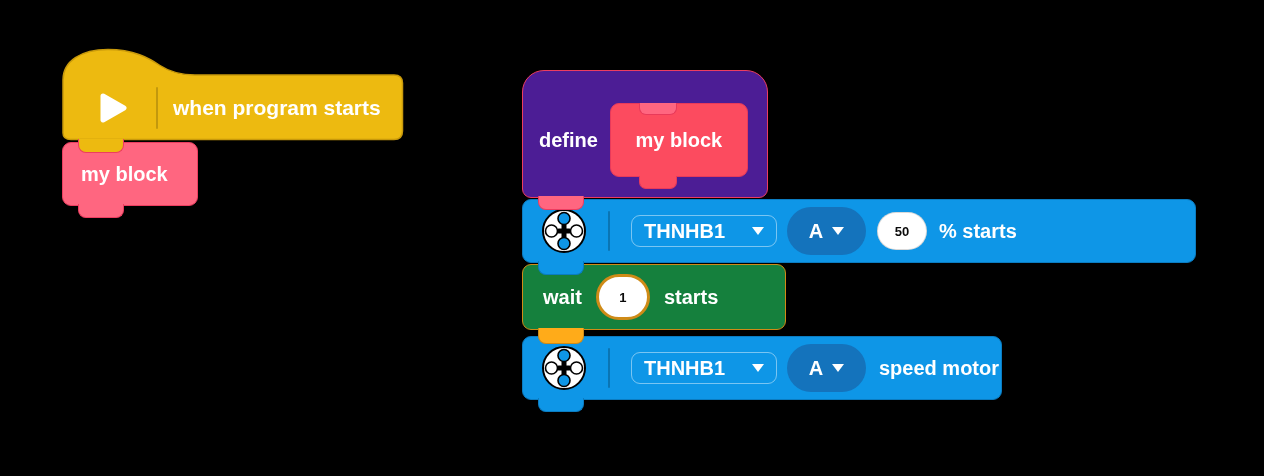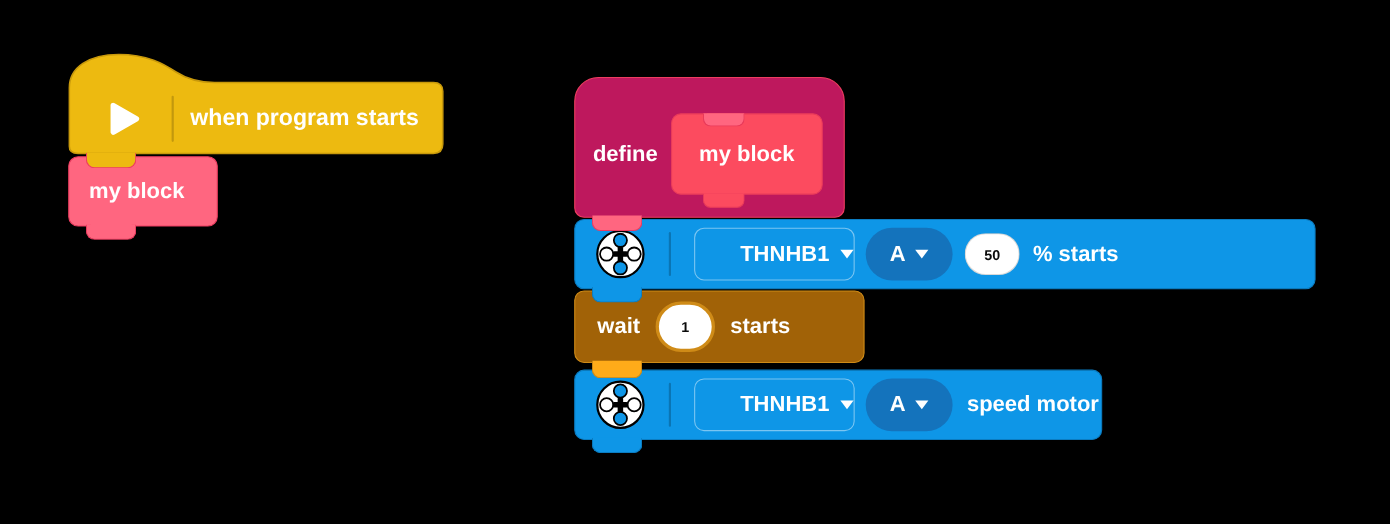--- a/index.html
+++ b/index.html
@@ -6,23 +6,23 @@
   #canvas{
     position:relative;width:1264px;height:476px;background:#000;overflow:hidden;
     font-family:"Liberation Sans",sans-serif;font-weight:700;color:#fff;
   }
   .block{
     position:absolute;display:flex;align-items:center;box-sizing:border-box;
     border:1.5px solid;border-radius:9px;z-index:1;
   }
   .blue-block{background:#0E96E7;border-color:#0B7CC1;}
   .pink-block{background:#FF6680;border-color:#ED3D60;}
-  .orange-block{background:#a16207;border-color:#CF8B17;text-align:right;}
+  .orange-block{background:#15803d;border-color:#CF8B17;text-align:right;}
   .define-block{
-    background:#be185d;border-color:#ED3D60;border-radius:22px 22px 9px 9px;
+    background:#4c1d95;border-color:#ED3D60;border-radius:22px 22px 9px 9px;
     align-items:center;padding:12px 0 0 16px;
   }
   .proto-block{
     position:relative;display:flex;align-items:center;justify-content:center;
     box-sizing:border-box;width:138px;height:74px;margin-left:12px;
     background:#FC4B5F;border:1.5px solid #E83A5A;border-radius:9px;
   }
   .proto-notch{
     position:absolute;top:-1.5px;left:28px;width:38px;height:12px;box-sizing:border-box;
     background:#FF6680;border:1.5px solid #E83A5A;border-top:none;border-radius:0 0 7px 7px;
@@ -44,22 +44,22 @@
   .hat-content{
     position:absolute;left:0;top:27px;width:100%;height:65px;
     display:flex;align-items:center;padding-left:36px;box-sizing:border-box;
   }
   .hat-lbl{font-size:21px;}
   .divider{width:2px;height:40px;background:rgba(0,0,0,0.22);border-radius:1px;}
   .y-divider{height:42px;margin:0 15px 0 28px;background:rgba(0,0,0,0.18);}
   .b-divider{margin:0 21px;}
   .motor-icon{margin-left:18px;flex:none;}
   .dropdown{
-    display:flex;align-items:center;justify-content:flex-end;gap:10px;
-    min-width:146px;height:48px;box-sizing:border-box;padding:0 0;
+    display:flex;align-items:center;justify-content:space-between;gap:10px;
+    min-width:146px;height:32px;box-sizing:border-box;padding:0 12px;
     border:1.5px solid rgba(255,255,255,0.45);border-radius:9px;cursor:pointer;
   }
   .pill{
     display:flex;align-items:center;justify-content:center;gap:9px;
     min-width:79px;height:48px;box-sizing:border-box;padding:0 14px;
     background:#1473BC;border-radius:24px;margin-left:10px;cursor:pointer;
   }
   .chev{width:0;height:0;border-left:6px solid transparent;border-right:6px solid transparent;border-top:8px solid #fff;}
   .val{
     display:flex;align-items:center;justify-content:center;background:#fff;color:#0a0a0a;

